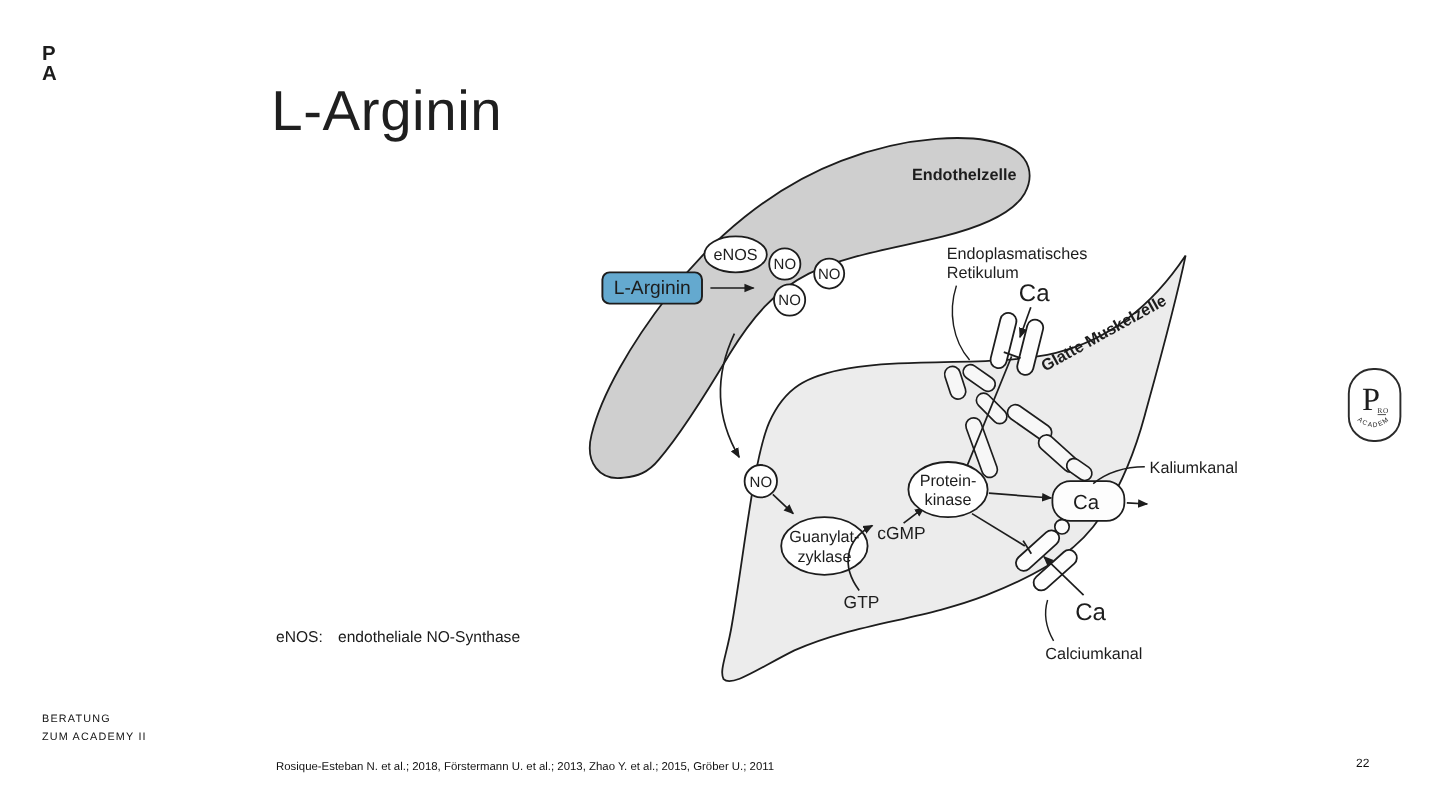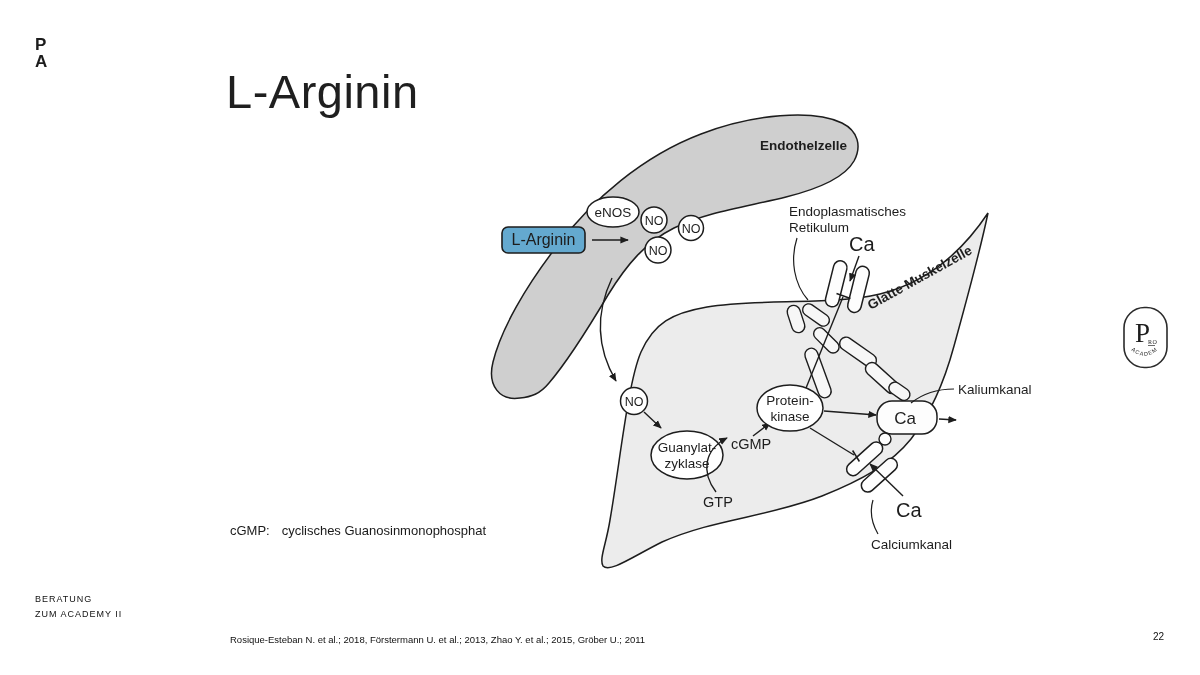--- a/index.html
+++ b/index.html
@@ -6,21 +6,21 @@
   .slide{position:relative;width:1200px;height:675px;background:#ffffff;overflow:hidden;
          font-family:"Liberation Sans",sans-serif;color:#1c1c1c;}
   .abs{position:absolute;}
   .pa{left:35px;top:36px;font-weight:bold;font-size:17px;line-height:17px;letter-spacing:.5px;}
   .title{left:226px;top:64px;font-size:47px;font-weight:300;letter-spacing:.5px;color:#1f1f1f;}
   .subtitle{left:229px;top:135px;font-size:14px;letter-spacing:2.2px;color:#1f1f1f;}
   .legend{left:230px;top:522px;font-size:13px;line-height:17px;color:#1a1a1a;}
   .legend .term{display:inline-block;width:48px;}
   .footer-left{left:35px;top:592px;font-size:9px;letter-spacing:1px;line-height:15px;color:#111;}
   .citation{left:230px;top:634px;font-size:9.5px;color:#111;}
-  .pagenum{left:1130px;top:631px;width:34px;text-align:right;font-size:10px;color:#111;}
+  .pagenum{left:1130px;top:631px;width:34px;text-align:left;font-size:10px;color:#111;}
   svg text{font-family:"Liberation Sans",sans-serif;fill:#1d1d1d;}
   .dlabel{font-size:13.5px;}
   .dbold{font-weight:bold;}
   .dbig{font-size:20px;}
   .dmid{font-size:14.5px;}
   .dsm{font-size:12.5px;}
   .serifP{font-family:"Liberation Serif",serif;font-size:27px;}
   .tinyRO{font-family:"Liberation Serif",serif;font-size:6px;letter-spacing:.5px;}
   .arcTxt{font-size:5.5px;letter-spacing:1.1px;}
 </style>
@@ -122,22 +122,22 @@
 
   <div class="abs pa">
     <div>P</div>
     <div>A</div>
   </div>
 
   <div class="abs title">L-Arginin</div>
 
   <div class="abs legend">
     <div>
-      <span class="term">cGMP:</span>
-      <span>cyclisches Guanosinmonophosphat</span>
+      <span class="term">eNOS:</span>
+      <span>endotheliale NO-Synthase</span>
     </div>
   </div>
 
   <div class="abs footer-left">
     <div>BERATUNG</div>
     <div>ZUM ACADEMY II</div>
   </div>
   <div class="abs citation">Rosique-Esteban N. et al.; 2018, Förstermann U. et al.; 2013, Zhao Y. et al.; 2015, Gröber U.; 2011</div>
   <div class="abs pagenum">22</div>
 

